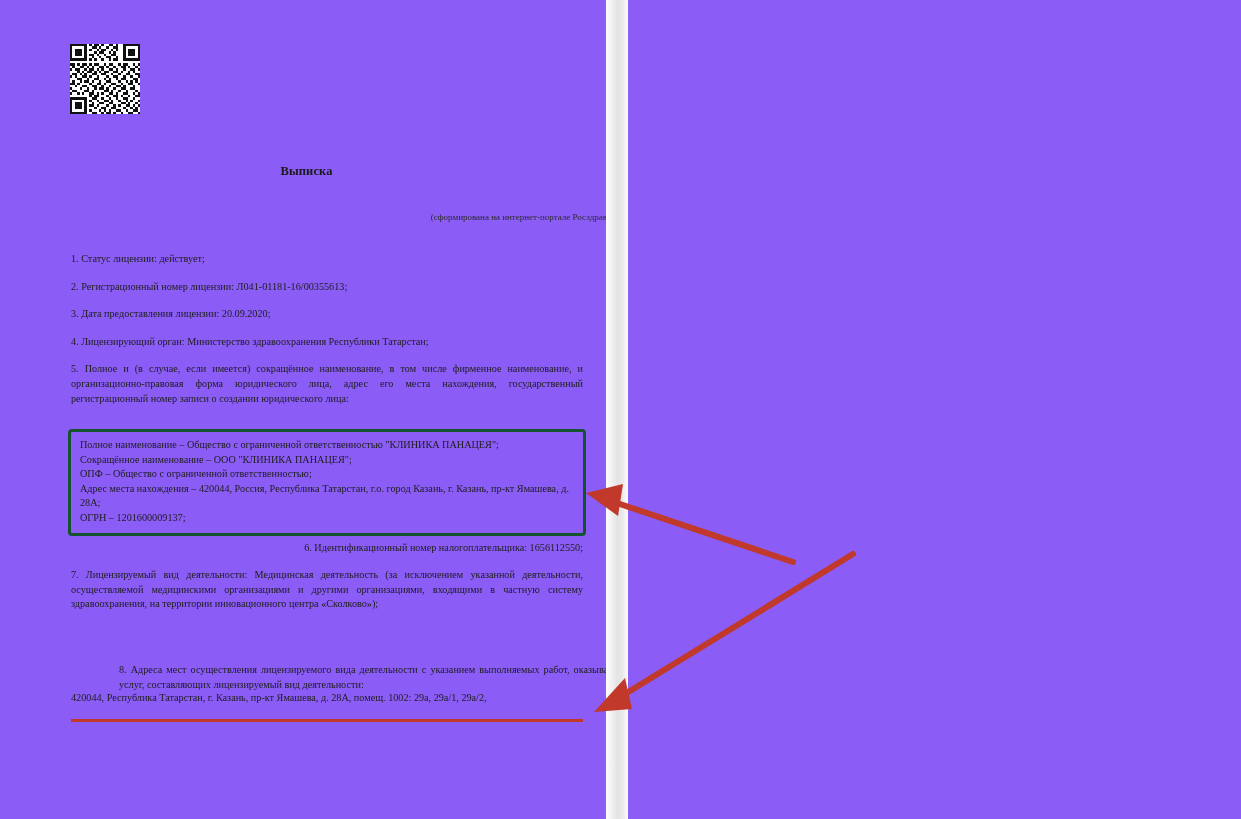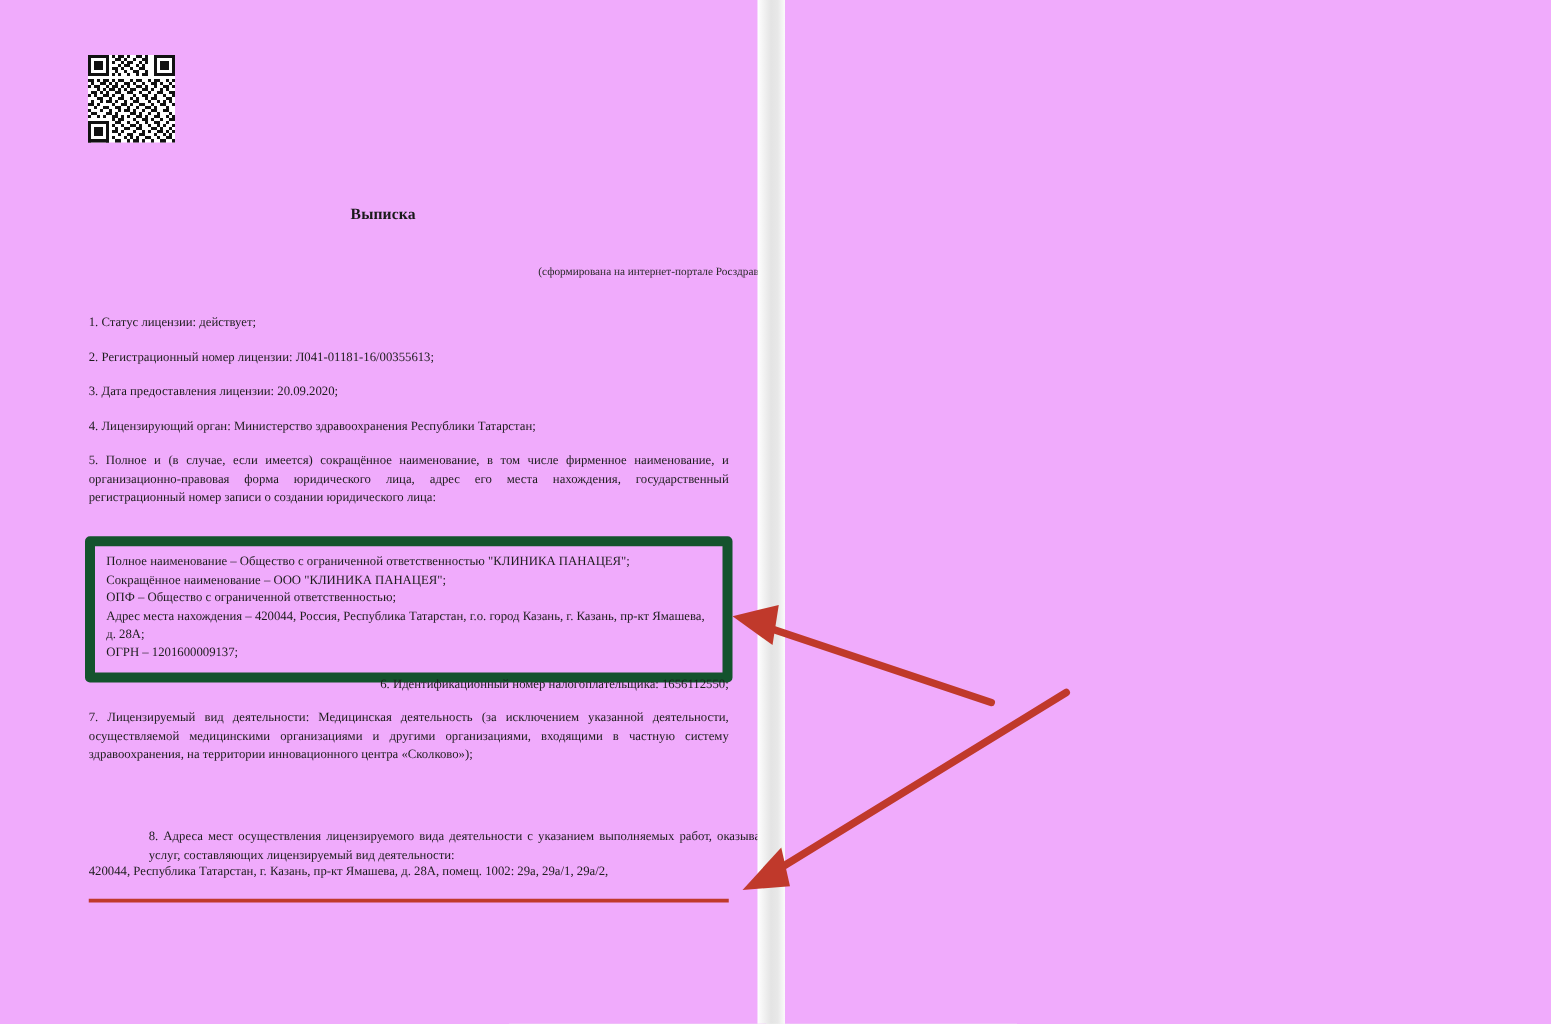--- a/index.html
+++ b/index.html
@@ -4,21 +4,21 @@
 <style>
   html,body{margin:0;padding:0;}
   body{
     width:1241px;height:819px;
     background:#f4f4f4;
     font-family:"Liberation Serif", serif;
     overflow:hidden;position:relative;
   }
   .scan{position:absolute;inset:0;background:#f0f0f0;}
   .page{
-    position:absolute;top:0;bottom:0;background:#f0abfc;
+    position:absolute;top:0;bottom:0;background:#8b5cf6;
   }
   #page-left{left:0;width:613px;}
   #page-right{left:628px;right:0;}
   .gutter{
     position:absolute;top:0;bottom:0;left:606px;width:26px;
     background:linear-gradient(to right,#ffffff 0%,#f3f3f3 18%,#e4e4e4 42%,#e8e8e8 62%,#fbfbfb 85%,#ffffff 100%);
   }
 
   
   .qr{
@@ -37,21 +37,21 @@
   }
 
   .lcol{
     position:absolute;left:71px;top:252px;width:512px;
     font-size:10.2px;line-height:14.6px;color:#1d1d1d;text-align:justify;
   }
   .lcol p{margin:0 0 13px 0;}
 
   .redbox{
     position:absolute;left:68px;top:429px;width:518px;
-    border:8px solid #14532d;border-radius:4px;
+    border:3px solid #14532d;border-radius:4px;
     padding:6px 8px 7px 9px;box-sizing:border-box;
     font-size:10.2px;line-height:14.6px;color:#1d1d1d;
   }
   .redbox div{white-space:normal;}
 
   .item6{position:absolute;left:71px;top:541px;width:512px;font-size:10.2px;line-height:14.6px;color:#1d1d1d;text-align:right;}
   .item7{position:absolute;left:71px;top:568px;width:512px;font-size:10.2px;line-height:14.6px;color:#1d1d1d;text-align:justify;}
   .item8{position:absolute;left:71px;top:663px;width:512px;font-size:10.2px;line-height:14.6px;color:#1d1d1d;text-align:justify;margin-left:48px;}
   .addr-underlined{
     position:absolute;left:71px;top:691px;width:512px;

